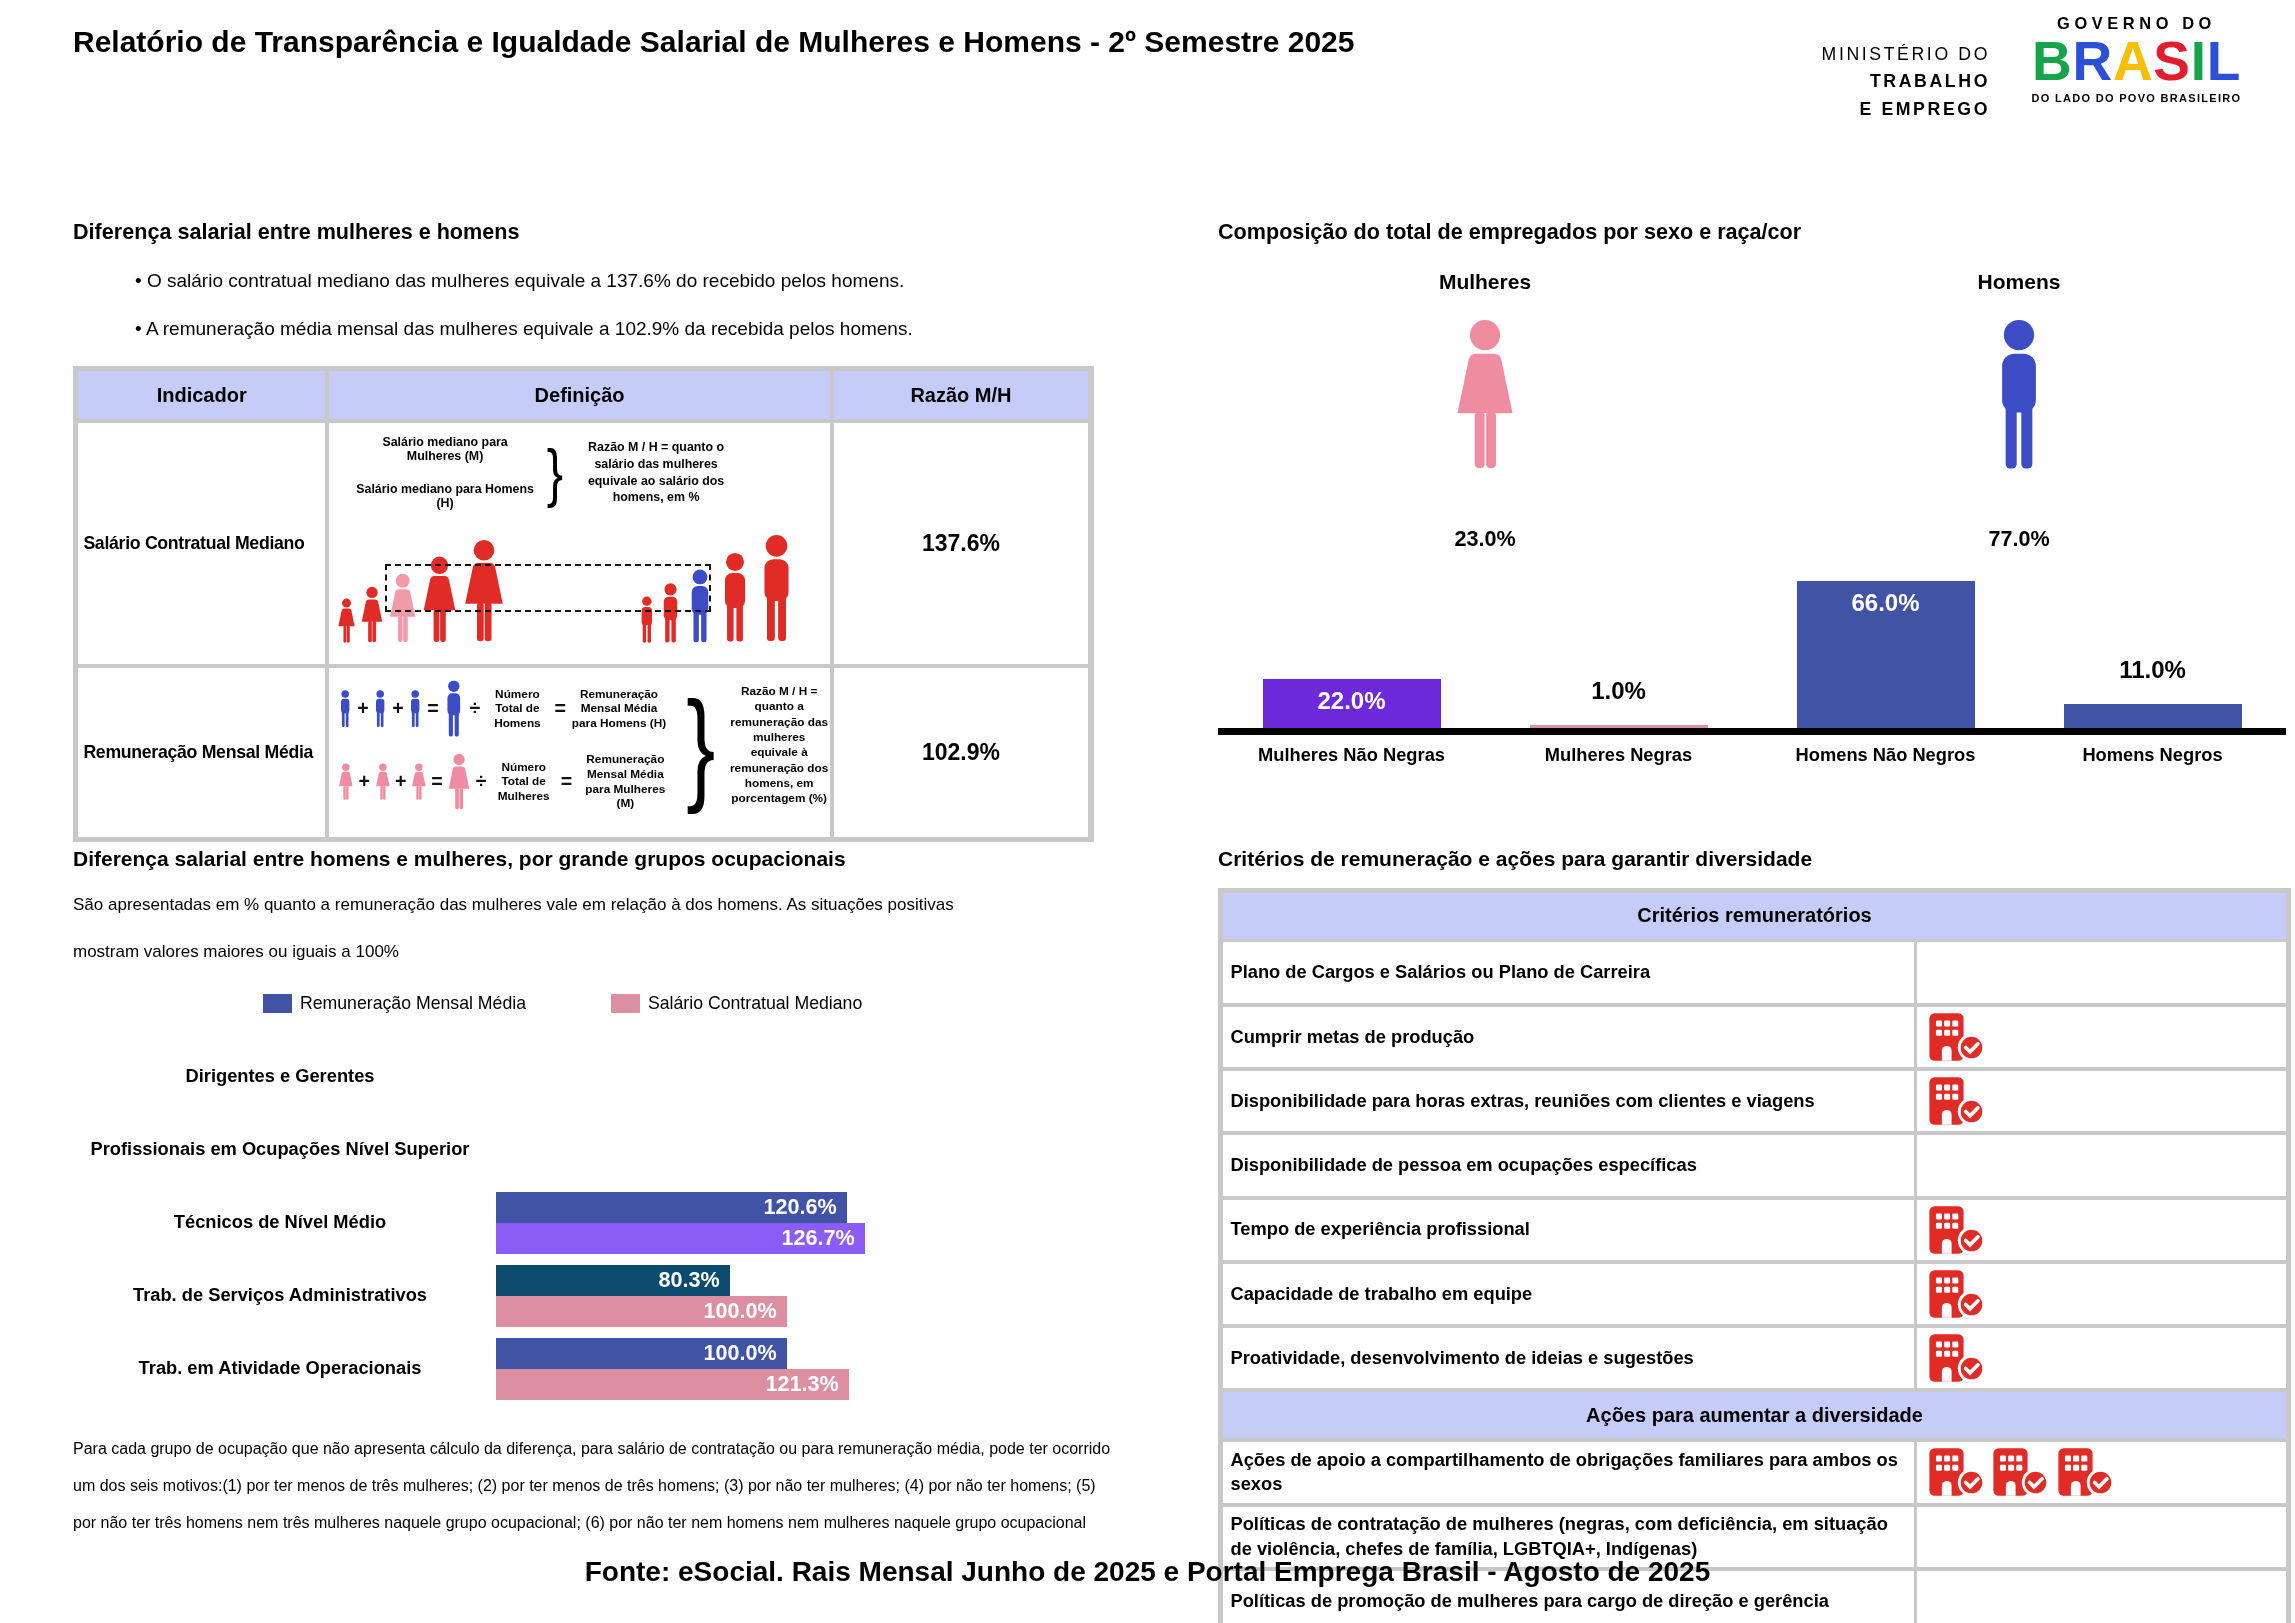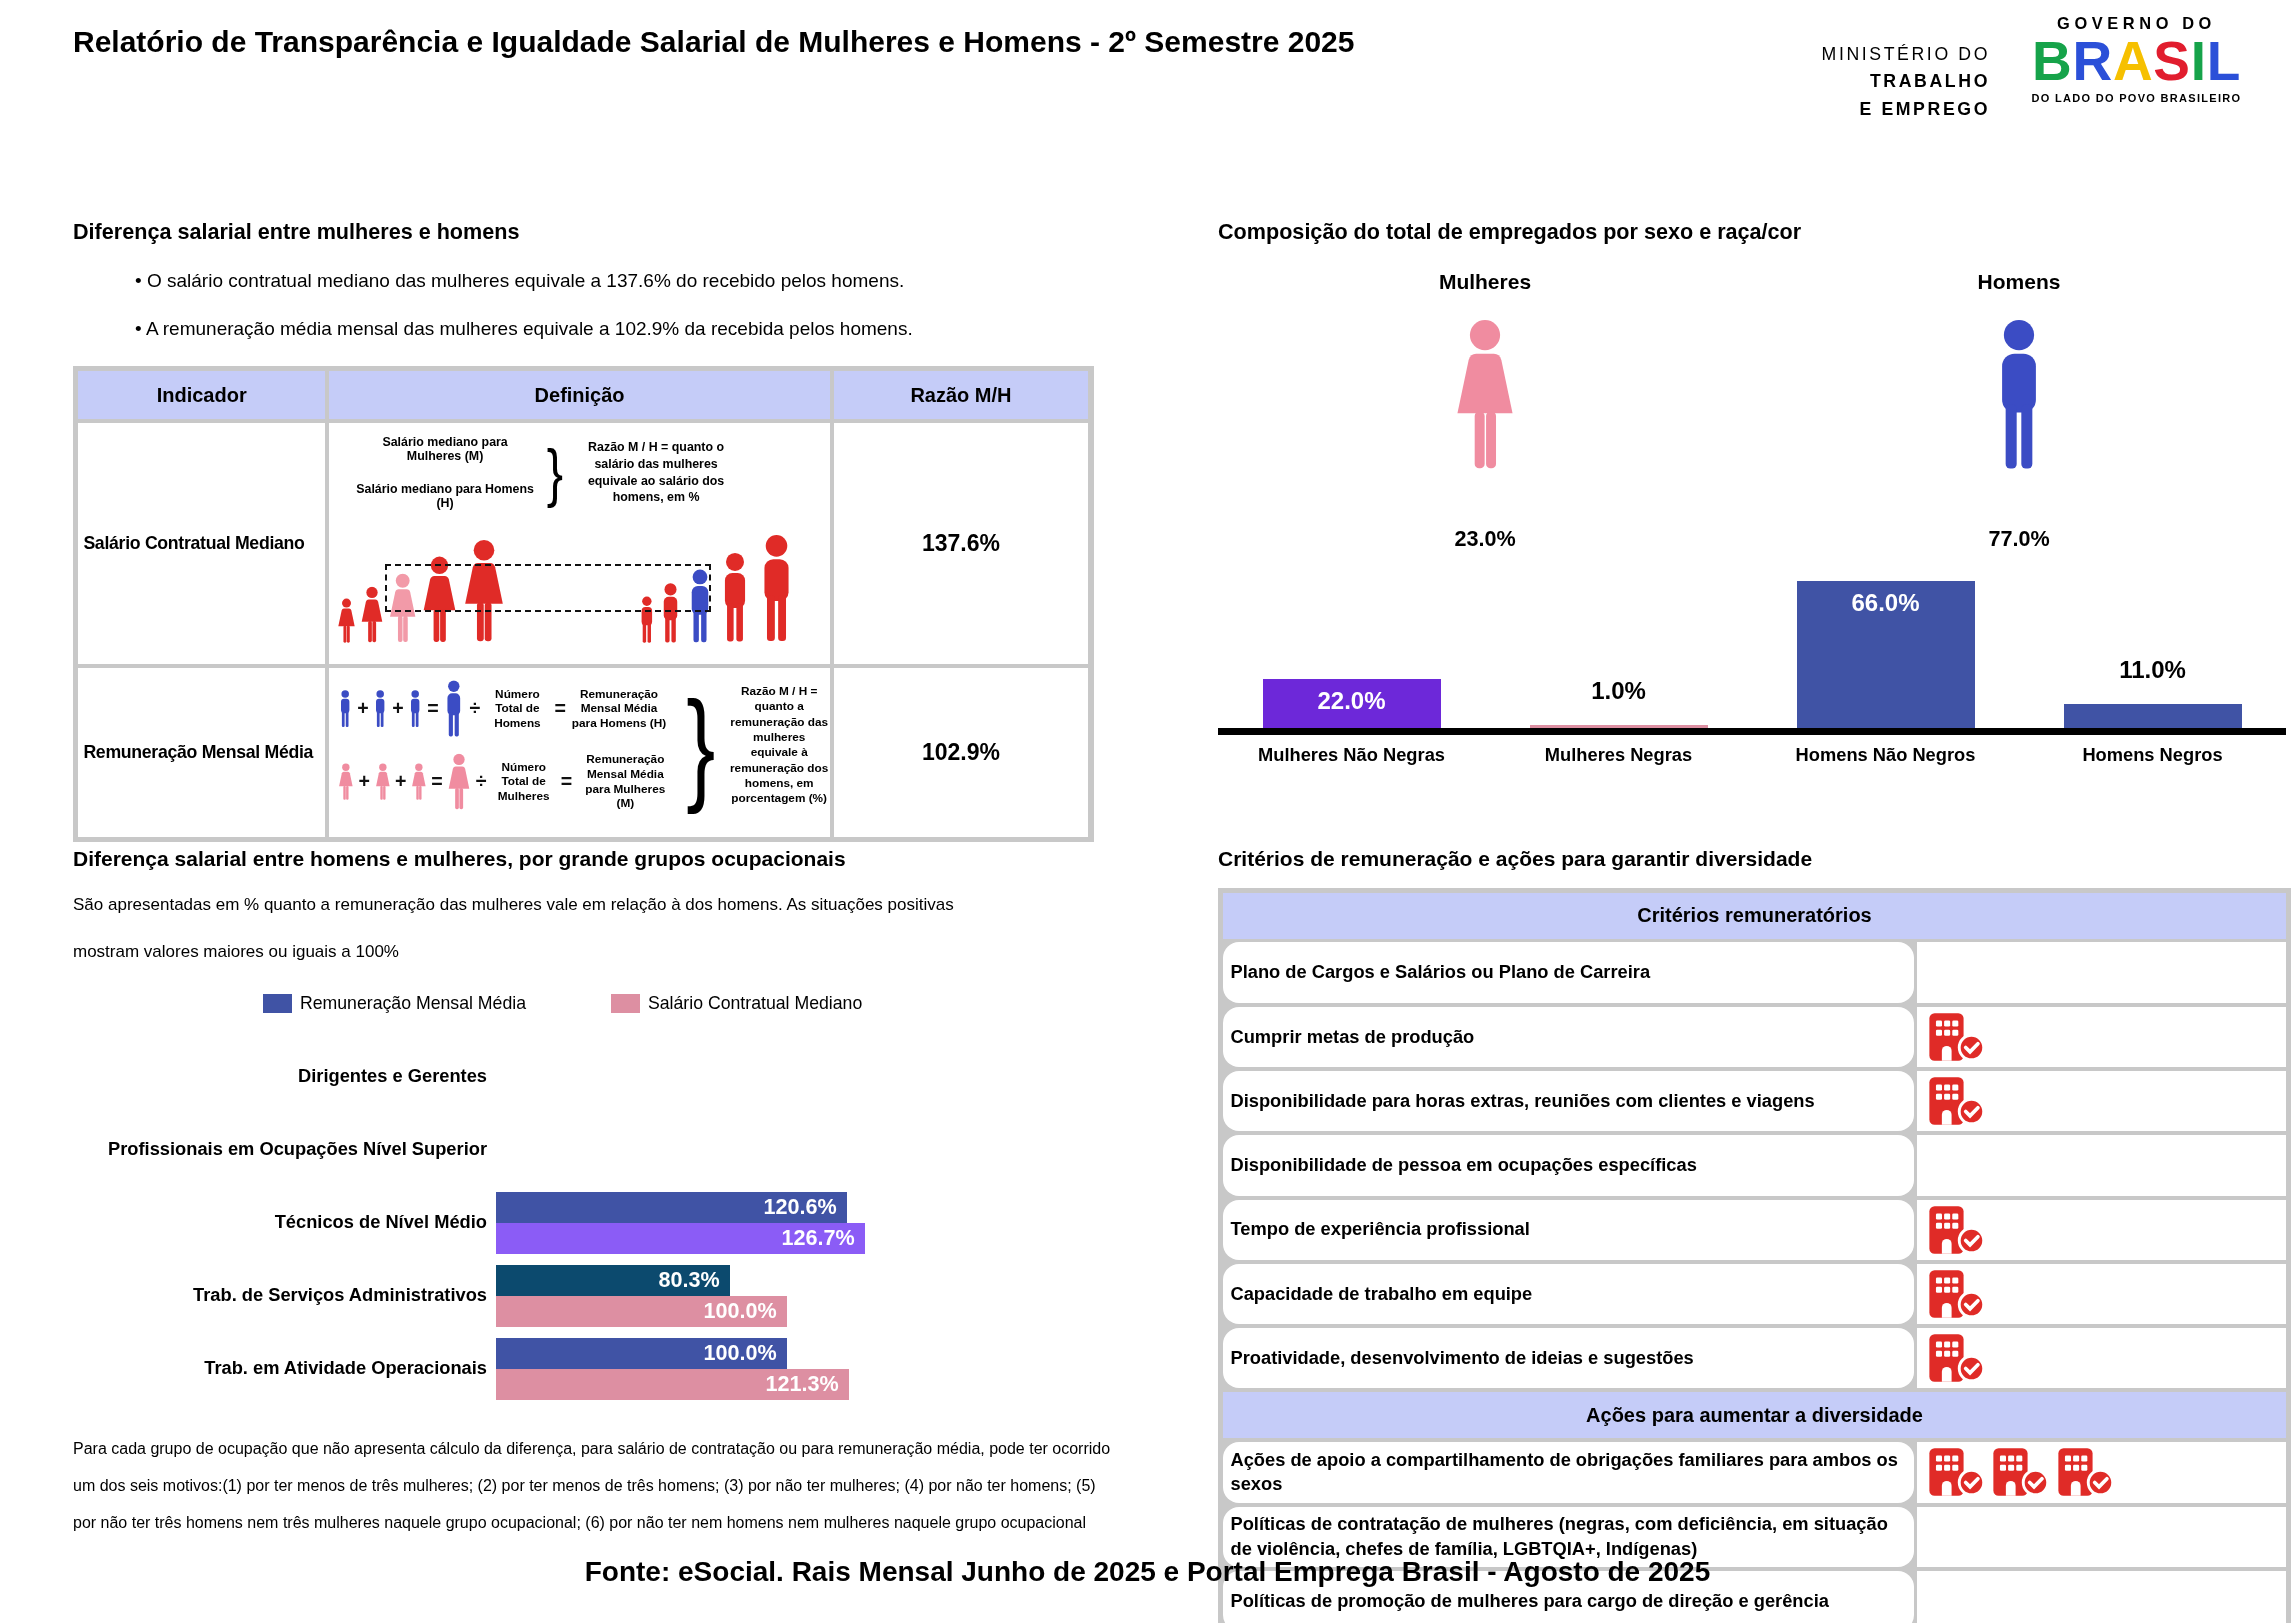--- a/index.html
+++ b/index.html
@@ -78,35 +78,35 @@
 
   
   .sec-occ{position:absolute;left:73px;top:847px;width:1076px;}
   .occ-sub{font-size:17px;margin-top:23.6px;}
   .occ-sub + .occ-sub{margin-top:27.5px;}
   .legend{display:flex;gap:85px;margin:31px 0 0 190px;align-items:center;}
   .leg-item{display:flex;align-items:center;gap:7.9px;font-size:17.7px;}
   .swatch{width:29px;height:19.6px;display:inline-block;}
   .occ-chart{margin-top:26px;}
   .occ-row{display:flex;align-items:center;height:73px;}
-  .occ-label{width:414px;text-align:right;font-size:18.3px;font-weight:bold;padding-right:9.2px;
+  .occ-label{width:414px;text-align:center;font-size:18.3px;font-weight:bold;padding-right:9.2px;
              flex:0 0 auto;line-height:1.25;}
   .occ-bars{display:flex;flex-direction:column;}
   .occ-bar{height:31px;display:flex;align-items:center;justify-content:flex-end;}
   .occ-val{color:#fff;font-size:21.6px;font-weight:bold;padding-right:10.5px;}
   .footnote{margin-top:26px;width:1047px;font-size:16px;line-height:2.3;}
 
   
   .sec-crit{position:absolute;left:1218px;top:847px;width:1073px;}
   .crit-table{margin-top:17px;background:#c8c8c8;padding:4.6px;display:grid;
               grid-template-columns:691px 1fr;gap:3.9px;}
   .crit-header{grid-column:1 / -1;background:#c5ccf8;min-height:46px;display:flex;
                align-items:center;justify-content:center;font-size:20px;font-weight:bold;}
   .crit-cell{background:#fff;display:flex;align-items:center;min-height:50px;}
-  .crit-label{font-size:18.3px;font-weight:bold;padding:5.2px 3.9px 5.2px 7.9px;line-height:1.35;border-radius:16px;}
+  .crit-label{font-size:18.3px;font-weight:bold;padding:5.2px 3.9px 5.2px 7.9px;line-height:1.35;}
   .crit-icons{gap:6.5px;padding-left:10.5px;}
   .bld{width:58px;height:50px;color:#e02b27;flex:0 0 auto;}
 
   
   .footer{position:absolute;left:0;top:1556px;width:100%;text-align:center;
           font-size:28px;font-weight:bold;}
 </style>
 </head>
 <body>
 

